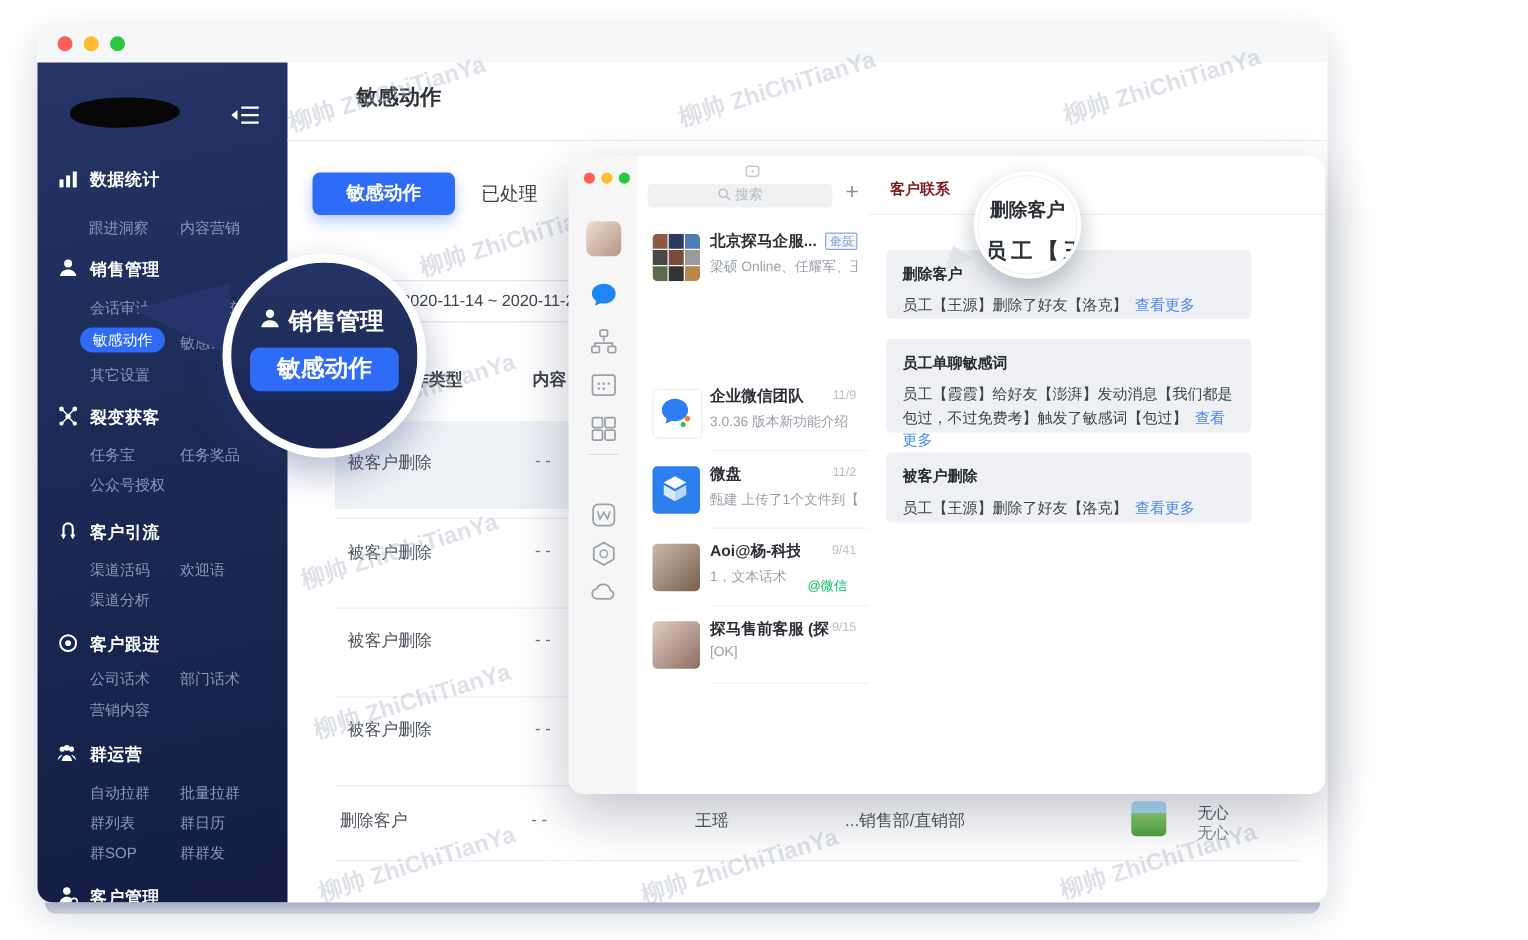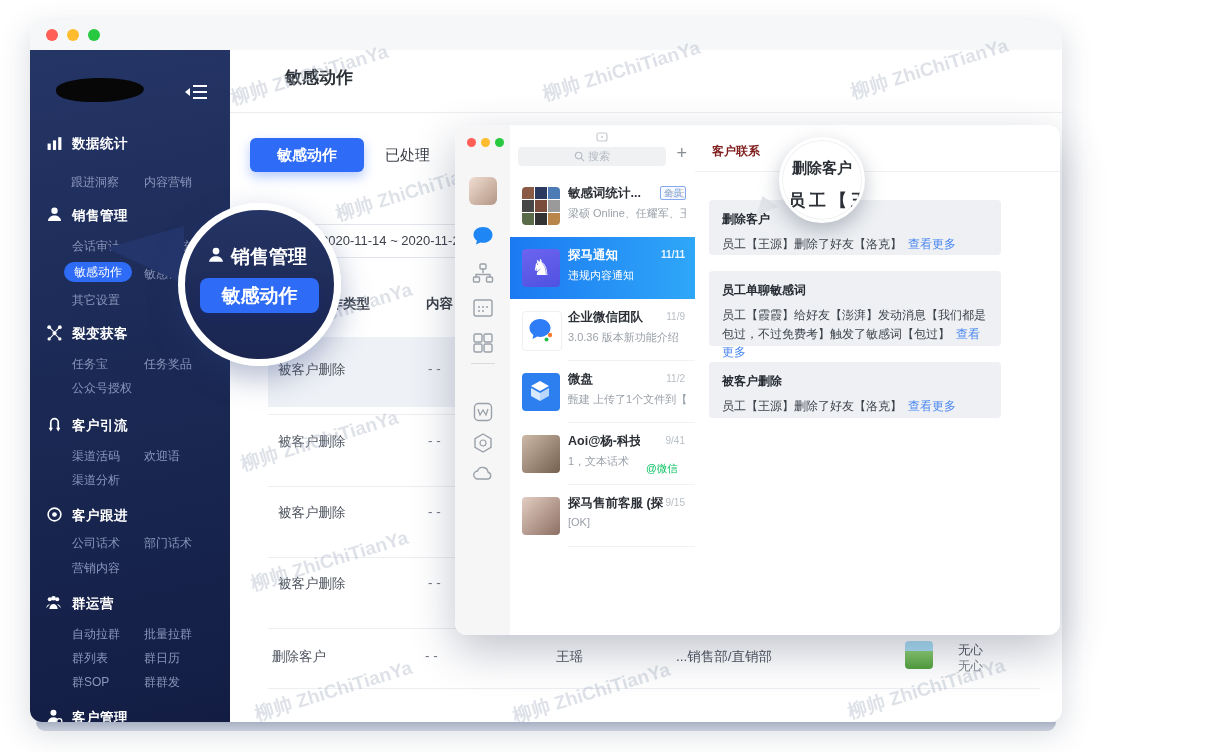--- a/index.html
+++ b/index.html
@@ -322,32 +322,26 @@
           <span style="background:#8a5a44;"></span>
             <span style="background:#2b3a5e;"></span>
             <span style="background:#4d7bb5;"></span>
           <span style="background:#474747;"></span>
             <span style="background:#7a4a3a;"></span>
             <span style="background:#9a9a9a;"></span>
           <span style="background:#5a6b4a;"></span>
             <span style="background:#333;"></span>
             <span style="background:#b8864b;"></span>
         </div>
-        <span class="nm">敏感词统计...</span>
+        <span class="nm">北京探马企服...</span>
         <span class="badge" style="position:absolute;left:146px;top:11px;">全员</span>
         <span class="tm">昨天</span>
         <span class="pv">梁硕 Online、任耀军、王...</span>
       </div>
 
-      <div class="crow sel" style="top:112px;">
-        <div class="av av-tanma"></div>
-        <span class="nm">探马通知</span>
-        <span class="tm" style="font-weight:bold;">11/11</span>
-        <span class="pv">违规内容通知</span>
-      </div>
 
       <div class="crow" style="top:174px;">
         <div class="av av-wecom">
           <svg width="36" height="36" viewBox="0 0 36 36">
             <path d="M17 7C11 7 6.5 11 6.5 16c0 2.8 1.5 5.3 3.9 6.9L9.5 27l4.8-2.4c.9.2 1.8.3 2.7.3 6 0 10.5-4 10.5-8.9S23 7 17 7z" fill="#2e7cf6"></path>
             <circle cx="27" cy="23" r="2.2" fill="#fb7a2b"></circle>
               <circle cx="23.5" cy="27.5" r="2" fill="#1fbf4e"></circle>
             </svg>
         </div>
         <span class="nm">企业微信团队</span>

